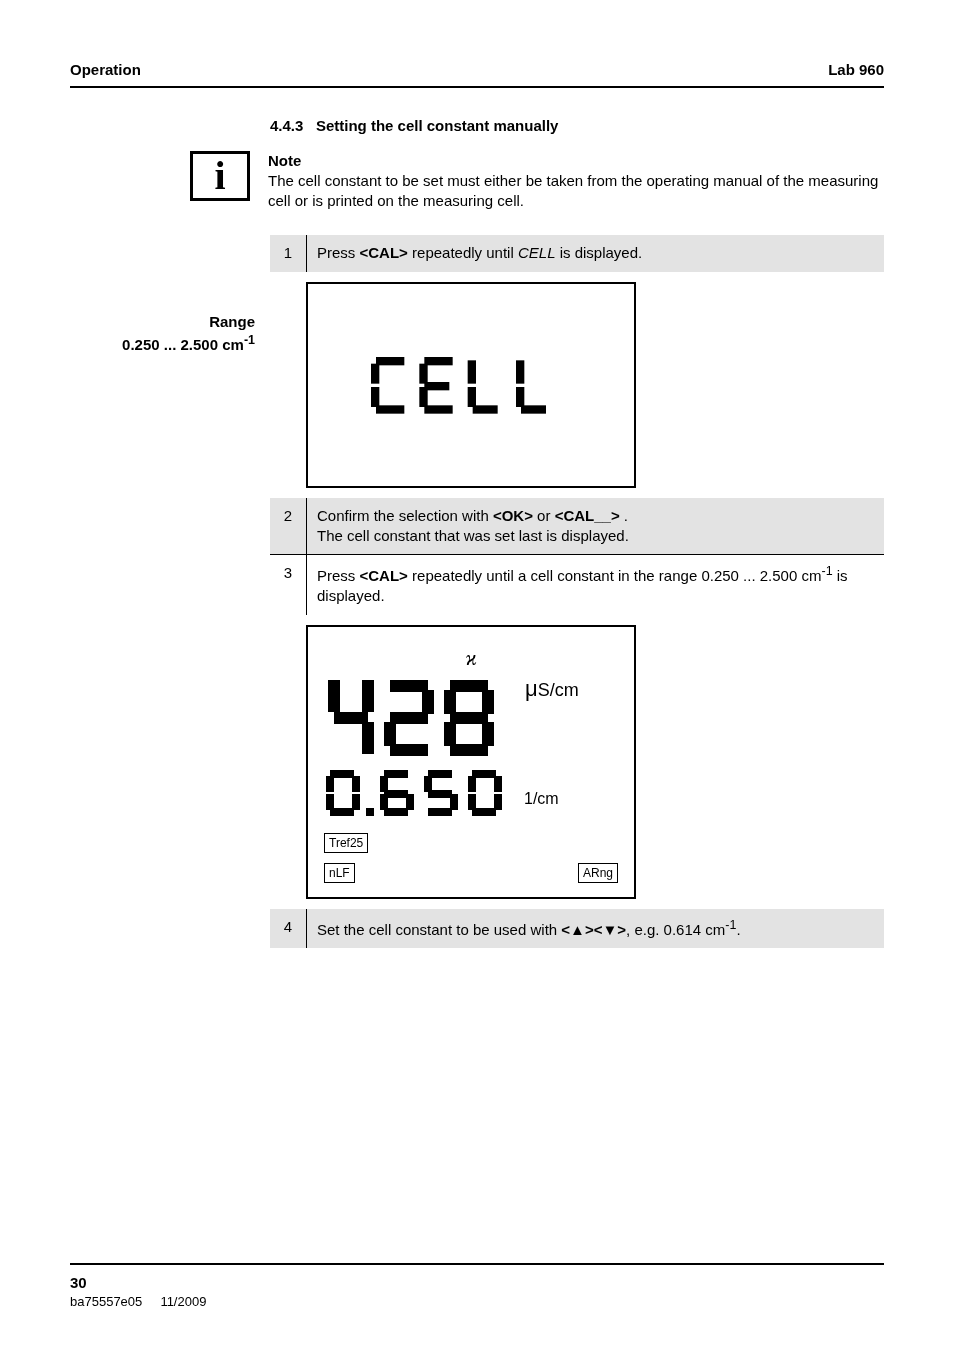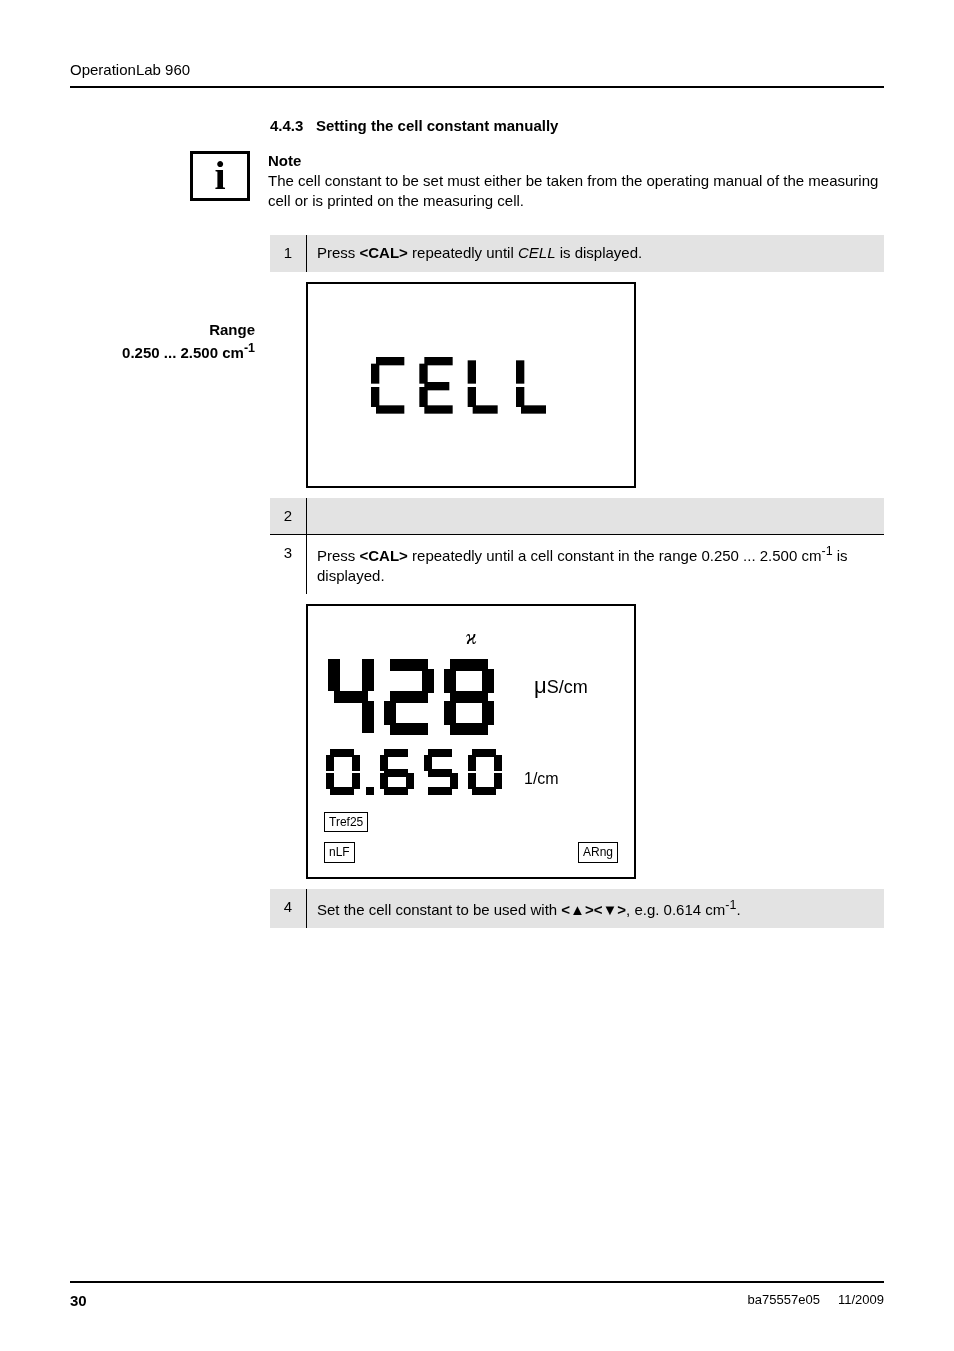--- a/index.html
+++ b/index.html
@@ -9,21 +9,22 @@
     color: #000;
     width: 954px;
     height: 1351px;
     position: relative;
     padding: 60px 70px 40px 70px;
     font-size: 15px;
     line-height: 1.35;
   }
   .topbar {
     display: flex;
-    font-weight: normal;
+    justify-content: space-between;
+    font-weight: bold;
     font-size: 15px;
     margin-bottom: 6px;
   }
   .topline {
     border: none;
     border-top: 2px solid #000;
     margin-bottom: 28px;
   }
   .content { margin-left: 200px; }
   .section-title {
@@ -92,21 +93,21 @@
   }
   .lcd-cell-text {
     display: flex;
     justify-content: center;
     align-items: center;
     height: 170px;
   }
   .lcd-cell-text svg { width: 200px; height: 80px; }
   .lcd2 { height: auto; }
   .lcd2 .topsym { text-align: center; font-size: 20px; font-style: italic; font-family: "Times New Roman", serif; margin-bottom: 2px; }
-  .lcd2 .main-row { display: flex; align-items: center; gap: 20px; }
+  .lcd2 .main-row { display: flex; align-items: flex-start; gap: 11px; }
   .lcd2 .main-row .unit { font-size: 18px; padding-bottom: 24px; }
   .lcd2 .main-row .unit .mu { font-size: 22px; }
   .lcd2 .sec-row { display: flex; align-items: flex-end; gap: 0; margin-top: 4px; }
   .lcd2 .sec-row .unit { font-size: 16px; padding-bottom: 14px; }
   .lcd2 .badge-row { display: flex; justify-content: space-between; margin-top: 10px; text-align: right; }
   .lcd2 .badge {
     border: 1.5px solid #000;
     font-size: 12px;
     padding: 1px 4px;
     display: inline-block;
@@ -115,20 +116,21 @@
     position: absolute;
     bottom: 40px;
     left: 70px;
     right: 70px;
   }
   .footer-line { border: none; border-top: 2px solid #000; margin-bottom: 8px; }
   .footer-row {
     display: flex;
     justify-content: space-between;
     font-size: 13px;
+    flex-direction: column;
   }
   .footer-row .pg { font-weight: bold; font-size: 15px; }
 </style>
 </head>
 <body>
 
 <div class="topbar">
   <span>Operation</span>
   <span>Lab 960</span>
 </div>
@@ -142,21 +144,21 @@
   </div>
 
   <div class="note-row">
     <div class="info-icon">i</div>
     <div class="note-text">
       <span class="note-label">Note</span>
       <span>The cell constant to be set must either be taken from the operating manual of the measuring cell or is printed on the measuring cell.</span>
     </div>
   </div>
 
-  <div class="sidebar-label" style="top:320px;">
+  <div class="sidebar-label" style="top:312px;">
     <span>Range</span><br>
     <span>
       <span>0.250 ... 2.500 cm</span><sup>-1</sup>
     </span>
   </div>
 
   <div class="step shaded">
     <div class="step-num">1</div>
     <div class="step-sep"></div>
     <div class="step-text">
@@ -188,20 +190,24 @@
           <rect x="174" y="40" width="10" height="24"></rect>
           <rect x="180" y="62" width="30" height="10"></rect>
         </g>
       </svg>
     </div>
   </div>
 
   <div class="step shaded">
     <div class="step-num">2</div>
     <div class="step-sep"></div>
+    <div class="step-text">
+      <span>Confirm the selection with </span><span class="key">&lt;OK&gt;</span><span> or </span><span class="key">&lt;CAL__&gt;</span><span> .</span><br>
+      <span>The cell constant that was set last is displayed.</span>
+    </div>
   </div>
 
   <div class="step bordered">
     <div class="step-num">3</div>
     <div class="step-sep"></div>
     <div class="step-text">
       <span>Press </span><span class="key">&lt;CAL&gt;</span><span> repeatedly until a cell constant in the range 0.250 ... 2.500 cm</span><sup>-1</sup><span> is displayed.</span>
     </div>
   </div>
 

